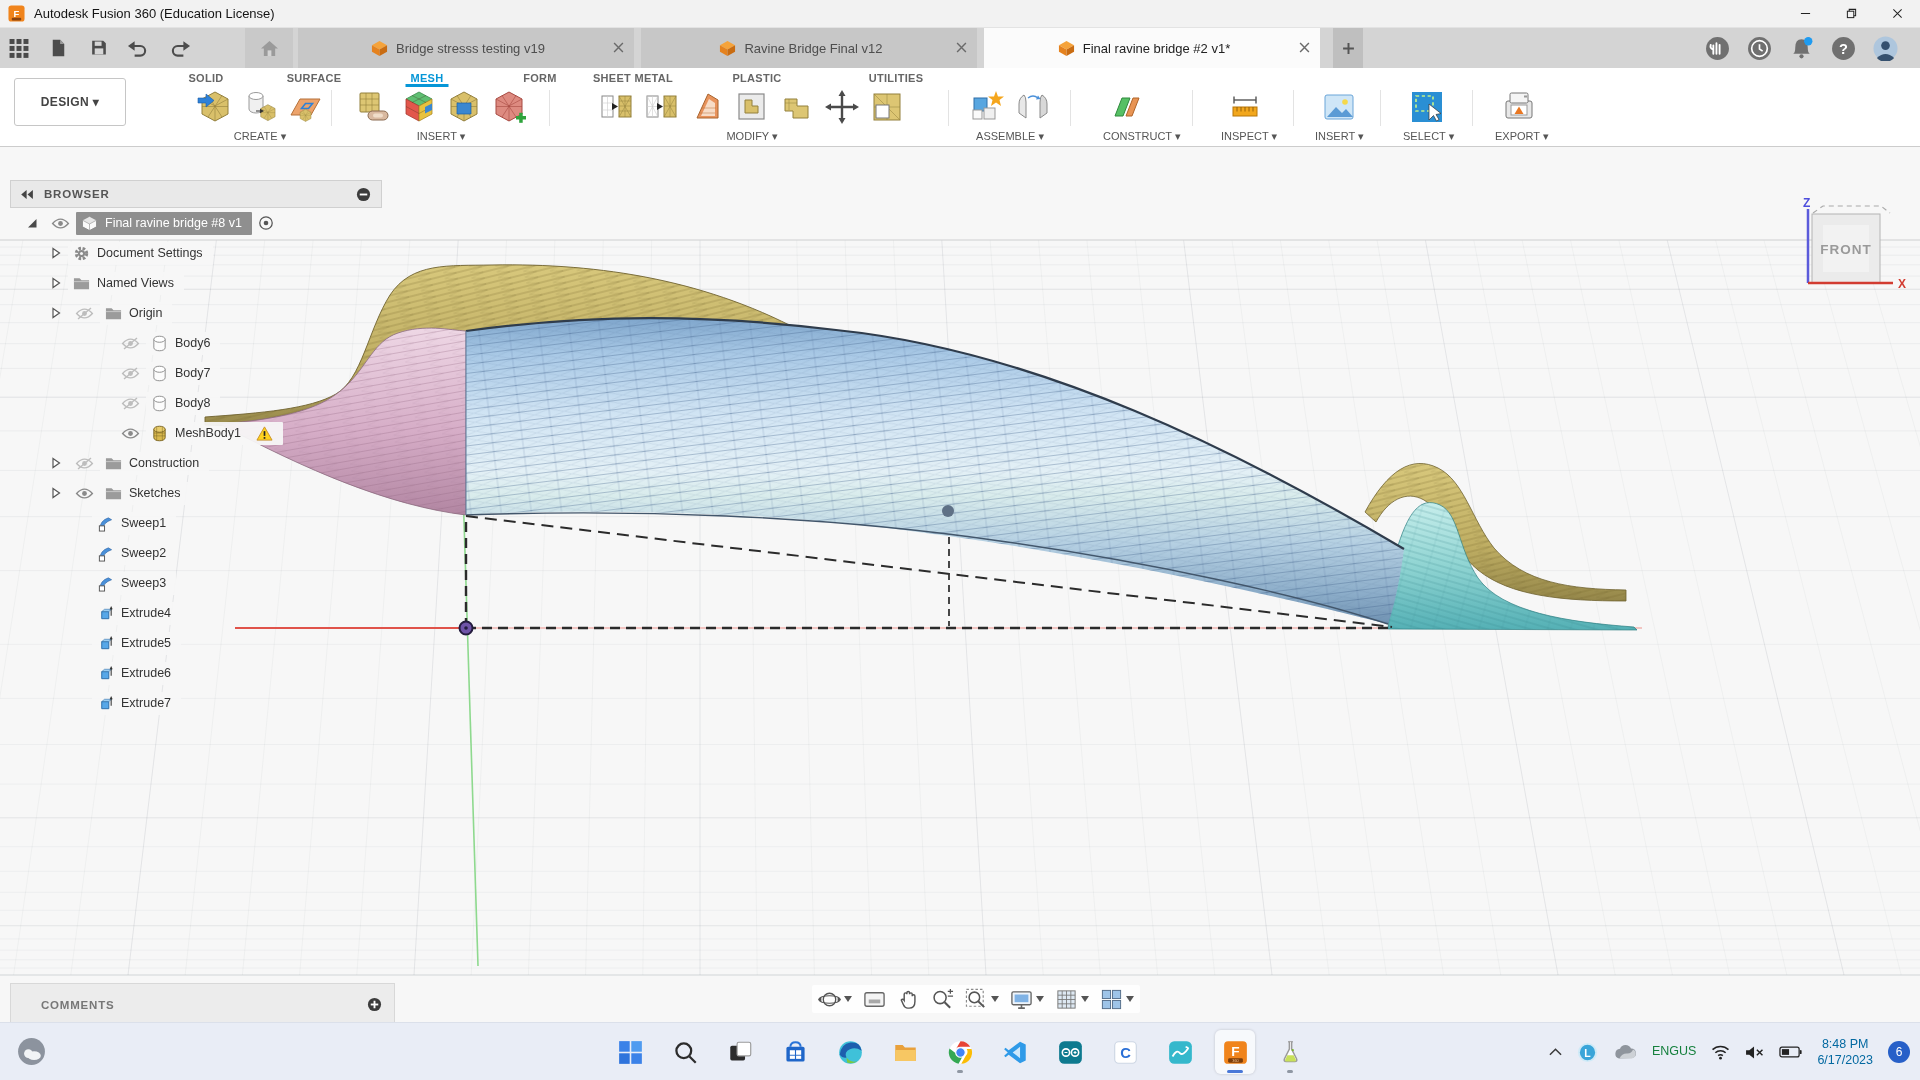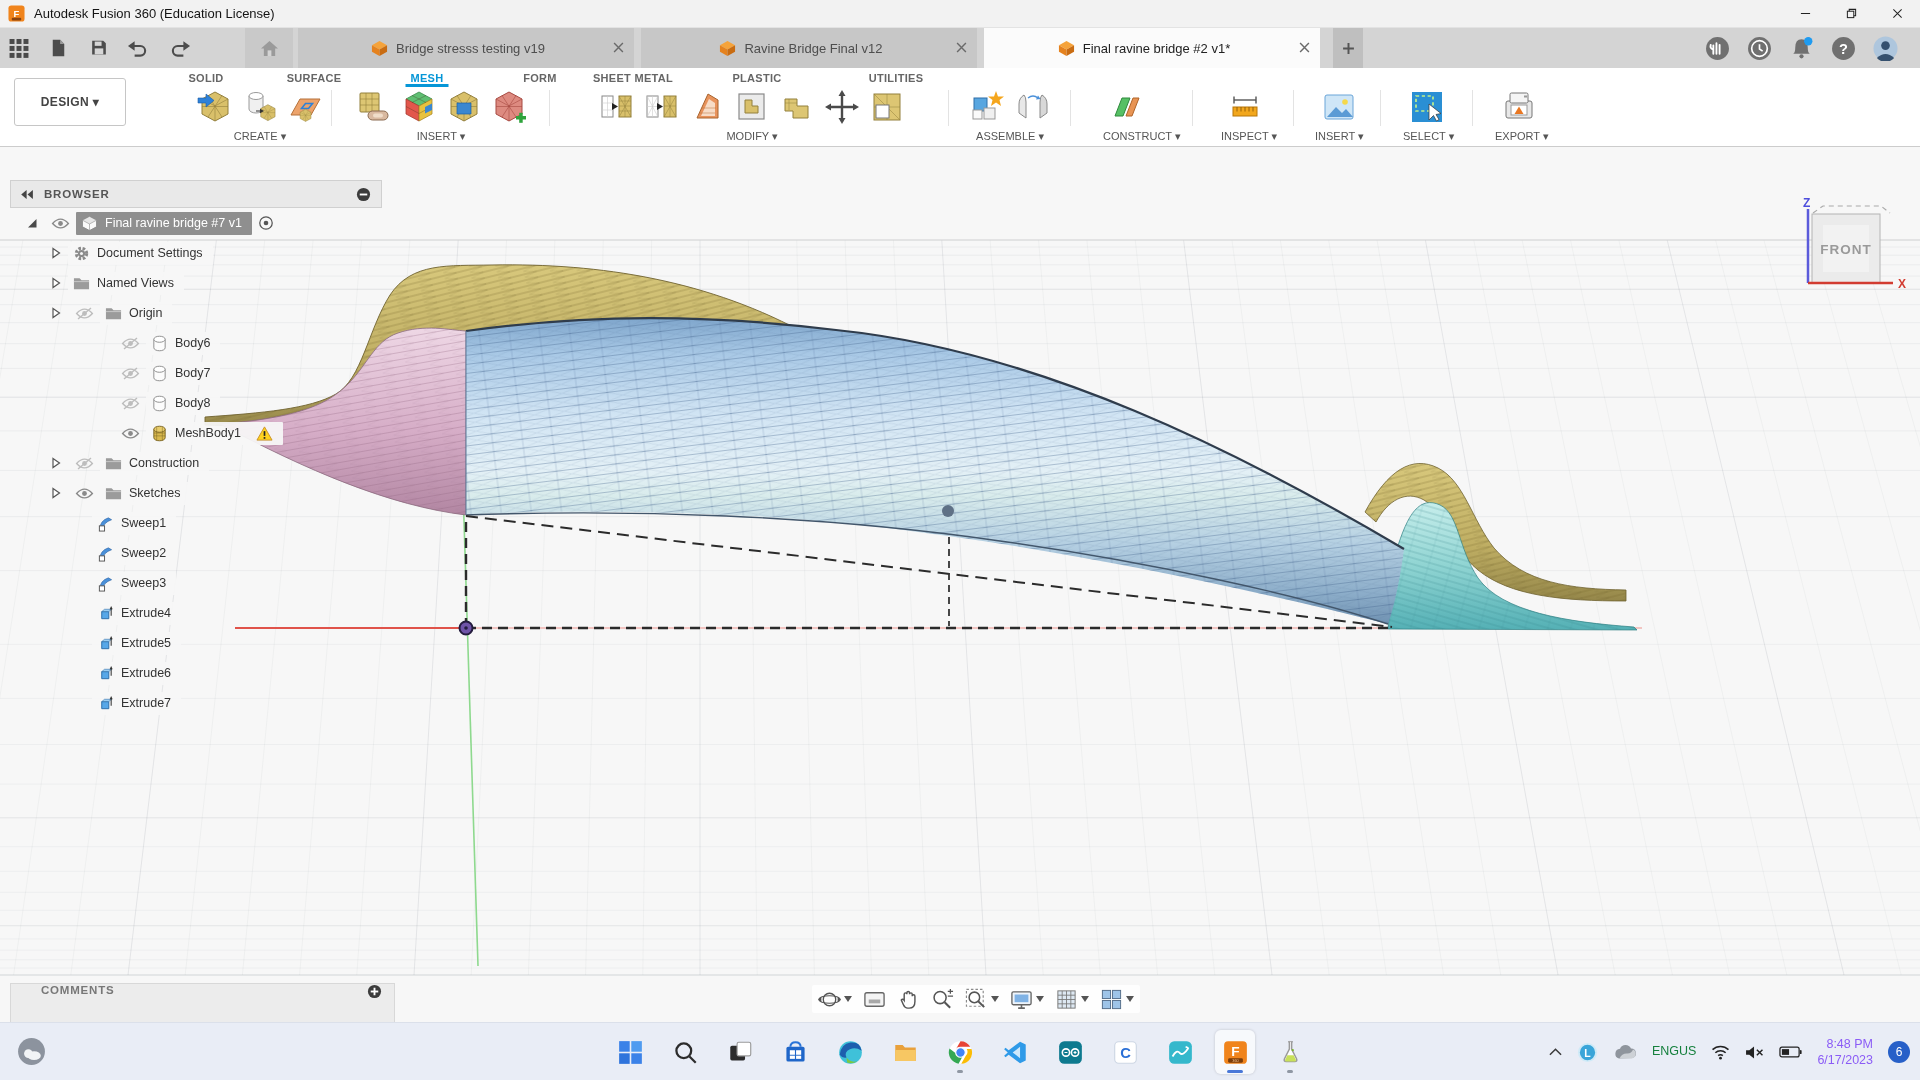--- a/index.html
+++ b/index.html
@@ -49,41 +49,41 @@
 .coll{margin-left:auto;background:none;border:none;display:flex}
 .brow{height:30px;display:flex;align-items:center;font-size:12.5px;color:#333}
 .exp{width:14px;display:flex;background:none;border:none;padding:0}
 .eye{width:24px;display:flex;margin-left:8px;background:none;border:none;padding:0;justify-content:center}
 .pill{display:flex;align-items:center;gap:7px;background:rgba(247,247,247,.94);padding:3px 10px 3px 5px;border-radius:1px;border:none;font-size:12.5px;color:#333;margin-left:4px;white-space:nowrap}
 .pill.sel{background:#8f8f8f;color:#fff}
 .pill.dashsel{border-bottom:2px dashed #5b9bd5}
 .tgt{margin-left:6px;background:none;border:none;display:flex}
 .warn-ic{margin-left:8px}
 
-.comments{position:absolute;left:10px;top:836px;width:385px;height:43px;background:#ececec;border:1px solid #d8d8d8;display:flex;padding:0 12px}
+.comments{position:absolute;left:10px;top:836px;width:385px;height:43px;background:#ececec;border:1px solid #d8d8d8;display:flex;align-items:center;padding:0 12px}
 .ctxt{font-size:11.5px;font-weight:bold;color:#777;letter-spacing:.8px;margin-left:18px}
 .cplus{margin-left:auto;background:none;border:none;display:flex}
 .navbar{position:absolute;left:812px;top:838px;height:28px;display:flex;align-items:center;gap:11px;background:rgba(255,255,255,.85);padding:0 6px;border-radius:2px}
 .nitem{display:flex;align-items:center;gap:3px;background:none;border:none}
 .nitem .big svg{width:23px;height:23px}
 .ncaret svg{width:8px;height:6px}
 
 .taskbar{position:absolute;top:1022px;left:0;width:1920px;height:58px;background:#e9edf6;border-top:1px solid #dbe0ea}
 .weather{position:absolute;left:16px;top:13px;background:none;border:none}
 .weather svg{width:31px;height:31px}
 .apps{position:absolute;left:0;right:0;top:0;height:58px;display:flex;align-items:center;justify-content:center;gap:15px}
 .tapp{width:40px;height:44px;display:flex;align-items:center;justify-content:center;position:relative;border:none;background:none;border-radius:6px}
 .tapp svg{width:25px;height:25px}
 .tapp.active{background:rgba(255,255,255,.65);box-shadow:0 0 3px rgba(0,0,0,.18)}
 .tapp.active::after{content:"";position:absolute;bottom:1px;left:12px;width:16px;height:3px;border-radius:2px;background:#4a78d8}
 .tapp.running::after{content:"";position:absolute;bottom:1px;left:17px;width:6px;height:3px;border-radius:2px;background:#8f97a3}
 .tray{position:absolute;right:10px;top:0;height:58px;display:flex;align-items:center;gap:15px}
 .titem{background:none;border:none;display:flex}
 .lang{display:flex;font-size:12.5px;color:#15803d;line-height:1.25;background:none;border:none}
-.clock{display:flex;flex-direction:column;align-items:flex-end;font-size:12.5px;color:#8b5cf6;line-height:1.3;background:none;border:none}
+.clock{display:flex;flex-direction:column;font-size:12.5px;color:#0369a1;line-height:1.3;background:none;border:none}
 .badge{width:22px;height:22px;border-radius:50%;background:#2760c8;color:#fff;font-size:12px;display:flex;align-items:center;justify-content:center;border:none}
 </style>
 </head>
 <body>
 
 <header class="titlebar">
   <span class="icon app-ico">
       <svg viewBox="0 0 18 18">
         <rect x="0.5" y="0.5" width="17" height="17" rx="3" fill="#f0841c"></rect>
         <text x="9" y="12.5" text-anchor="middle" font-size="10" font-weight="bold" fill="#fff">F</text>
@@ -686,21 +686,21 @@
             </svg>
           </button>
           <button class="pill sel">
             <span class="icon ">
               <svg viewBox="0 0 18 18" width="17" height="17">
                 <polygon points="9,1.5 16.5,5.5 16.5,12.5 9,16.5 1.5,12.5 1.5,5.5" fill="#fafafa" stroke="#8a8a8a"></polygon>
                 <polygon points="9,1.5 16.5,5.5 9,9.5 1.5,5.5" fill="#e6e6e6" stroke="#8a8a8a" stroke-width=".6"></polygon>
                 <path d="M9,9.5V16.5" stroke="#8a8a8a" stroke-width=".6"></path>
               </svg>
             </span>
-            <span>Final ravine bridge #7 v1</span>
+            <span>Final ravine bridge #8 v1</span>
           </button>
           <button class="tgt">
             <svg viewBox="0 0 18 18" width="16" height="16">
               <circle cx="9" cy="9" r="7" fill="none" stroke="#555" stroke-width="1.4"></circle>
               <circle cx="9" cy="9" r="2.6" fill="#555"></circle>
             </svg>
           </button>
         </div>
         <div class="brow" style="margin-left:40px">
           <button class="exp">

